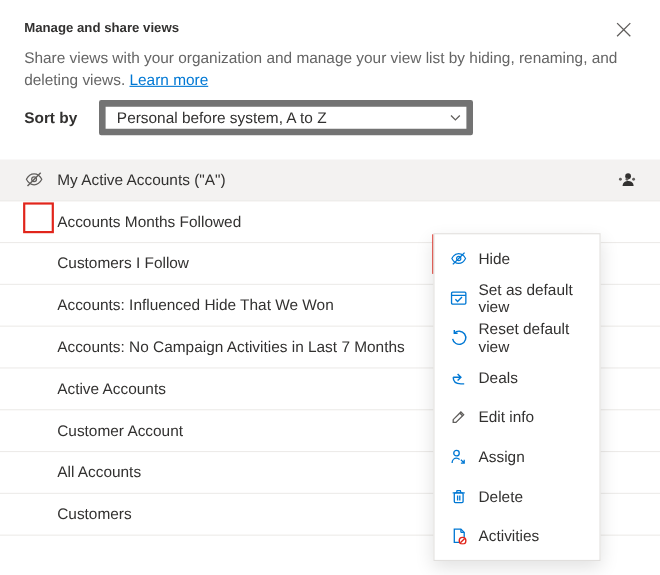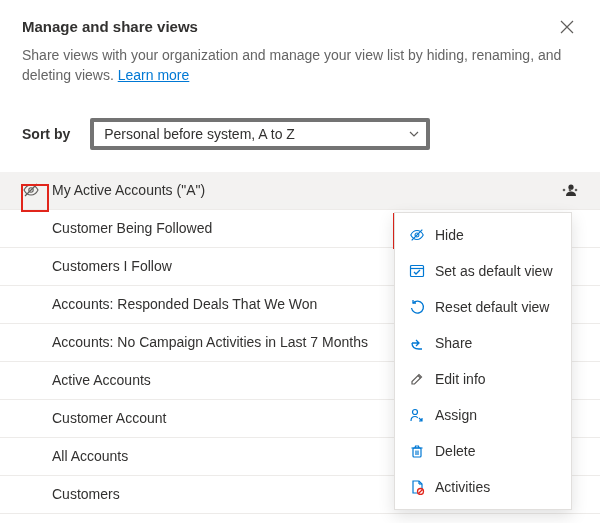--- a/index.html
+++ b/index.html
@@ -16,37 +16,37 @@
   .panel {
     padding: 18px 22px 0 22px;
     position: relative;
   }
   .header-row {
     display: flex;
     justify-content: space-between;
     align-items: flex-start;
   }
   .title {
-    font-size: 15px;
+    font-size: 12px;
     font-weight: 600;
     color: #323130;
     margin-bottom: 10px;
   }
   .close-btn {
     font-size: 16px;
     color: #605e5c;
     cursor: pointer;
     padding: 2px 4px;
     line-height: 1;
   }
   .desc {
     font-size: 14px;
     color: #656565;
     line-height: 1.45;
-    margin-bottom: 32px;
+    margin-bottom: 8px;
     max-width: 540px;
   }
   .desc a {
     color: #0078d4;
     text-decoration: underline;
   }
   .sort-row {
     display: flex;
     align-items: center;
     gap: 20px;
@@ -57,21 +57,21 @@
     color: #323130;
     font-weight: 600;
   }
   .select-wrap {
     position: relative;
     width: 340px;
   }
   .select-box {
     width: 100%;
     height: 32px;
-    border: 4px solid #737373;
+    border: 6px solid #737373;
     border-radius: 2px;
     padding: 0 30px 0 10px;
     font-size: 14px;
     color: #323130;
     background: #fff;
     display: flex;
     align-items: center;
     cursor: pointer;
   }
   .select-wrap .chev {
@@ -127,21 +127,21 @@
   .red-box-small {
     position: absolute;
     border: 2px solid #e1251b;
     pointer-events: none;
   }
   
   .menu {
     position: absolute;
     top: 212px;
     left: 394px;
-    width: 178px;
+    width: 152px;
     background: #fff;
     border: 1px solid #e1dfdd;
     box-shadow: 0 6px 16px rgba(0,0,0,0.12);
     z-index: 10;
     padding: 4px 0;
   }
   .menu-item {
     display: flex;
     align-items: center;
     gap: 10px;
@@ -220,29 +220,29 @@
         <svg width="16" height="4" viewBox="0 0 16 4">
             <circle cx="2" cy="2" r="1.3" fill="currentColor"></circle>
             <circle cx="8" cy="2" r="1.3" fill="currentColor"></circle>
             <circle cx="14" cy="2" r="1.3" fill="currentColor"></circle>
           </svg>
       </span>
     </div>
 
     <div class="row">
       <span class="hide-icon-slot"></span>
-      <span class="label-slot">Customer Being Followed</span>
+      <span class="label-slot">Accounts Months Followed</span>
     </div>
     <div class="row">
       <span class="hide-icon-slot"></span>
       <span class="label-slot">Customers I Follow</span>
     </div>
     <div class="row">
       <span class="hide-icon-slot"></span>
-      <span class="label-slot">Accounts: Responded Deals That We Won</span>
+      <span class="label-slot">Accounts: Influenced Hide That We Won</span>
     </div>
     <div class="row">
       <span class="hide-icon-slot"></span>
       <span class="label-slot">Accounts: No Campaign Activities in Last 7 Months</span>
     </div>
     <div class="row">
       <span class="hide-icon-slot"></span>
       <span class="label-slot">Active Accounts</span>
     </div>
     <div class="row">
@@ -293,21 +293,21 @@
     </span>
     <span>Reset default view</span>
   </div>
   <div class="menu-item">
     <span class="menu-icon">
       <svg width="16" height="16" viewBox="0 0 16 16">
           <path d="M3 8 L10 8 M7 5 L10 8 L7 11" stroke="currentColor" stroke-width="1.3" fill="none"></path>
           <path d="M3 8 C3 12 6 14 10 14 L13 14" stroke="currentColor" stroke-width="1.3" fill="none"></path>
         </svg>
     </span>
-    <span>Share</span>
+    <span>Deals</span>
   </div>
   <div class="menu-item edit">
     <span class="menu-icon">
       <svg width="16" height="16" viewBox="0 0 16 16">
           <path d="M3 13 L3 10.5 L10 3.5 L12.5 6 L5.5 13 Z" stroke="currentColor" stroke-width="1.2" fill="none"></path>
           <line x1="9" y1="4.5" x2="11.5" y2="7" stroke="currentColor" stroke-width="1.2"></line>
         </svg>
     </span>
     <span>Edit info</span>
   </div>

